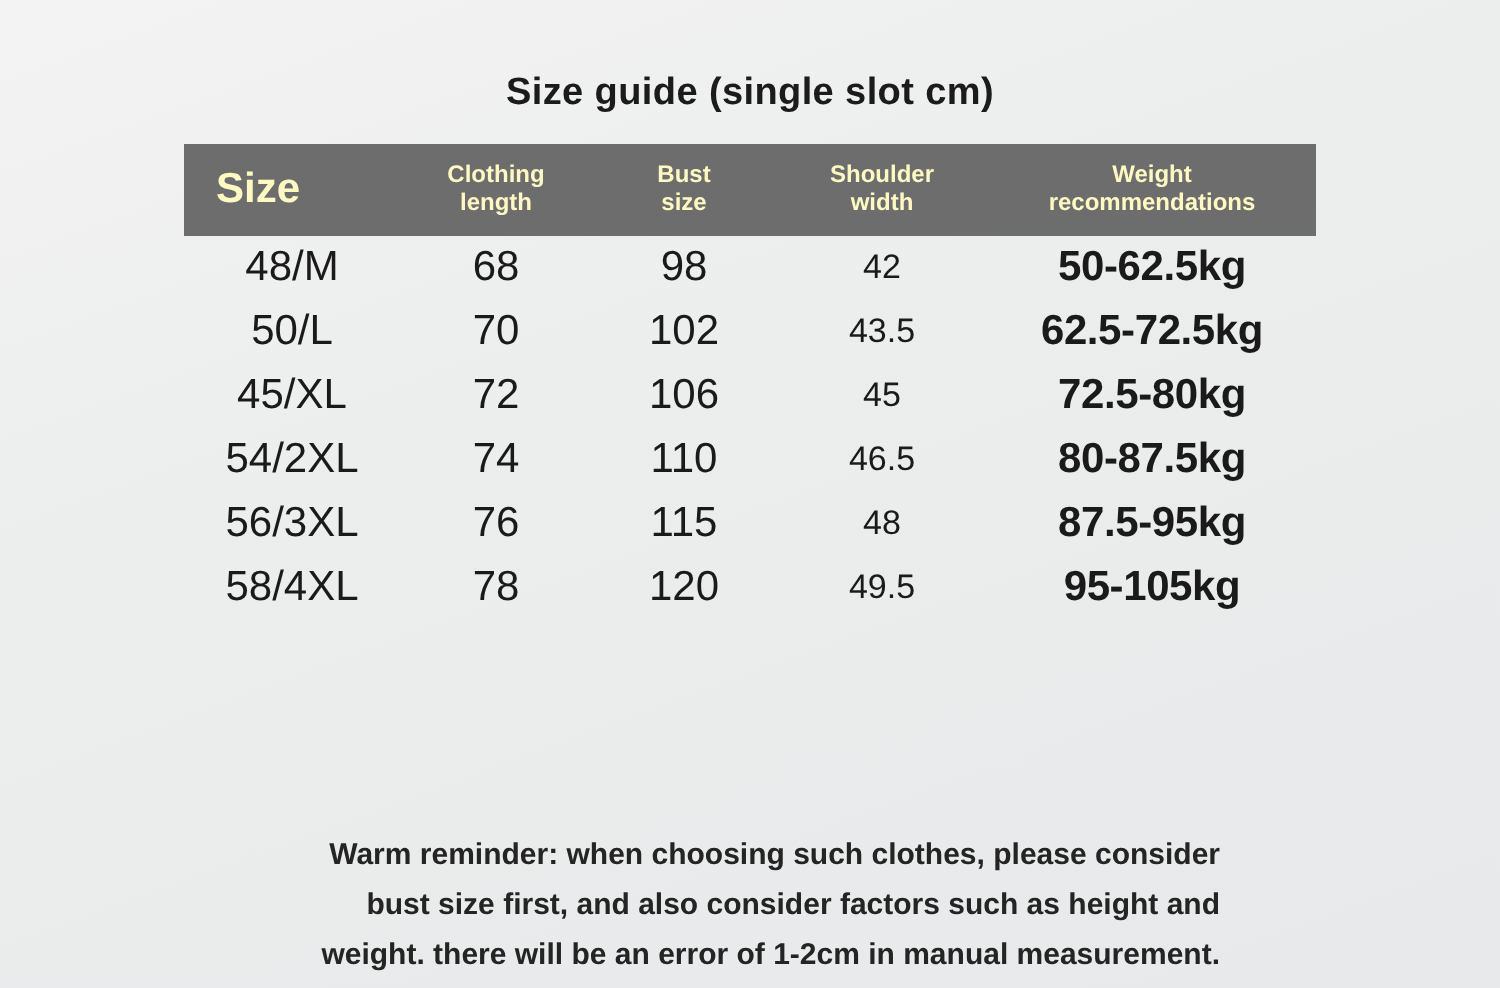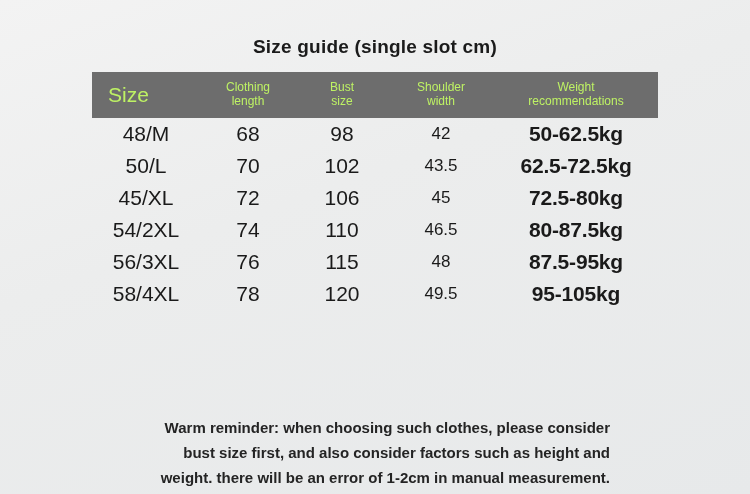--- a/index.html
+++ b/index.html
@@ -37,22 +37,22 @@
     left: 92px;
     width: 566px;
   }
   table.size-table {
     border-collapse: collapse;
     width: 566px;
     table-layout: fixed;
   }
   table.size-table thead th {
     background: #6d6d6d;
-    color: #bef264;
-    font-weight: normal;
+    color: #fef9c3;
+    font-weight: bold;
     padding: 9px 2px;
     text-align: center;
     vertical-align: middle;
     line-height: 1.15;
     font-size: 12px;
   }
   table.size-table thead th.head-size {
     font-size: 21px;
     text-align: left;
     padding-left: 16px;

